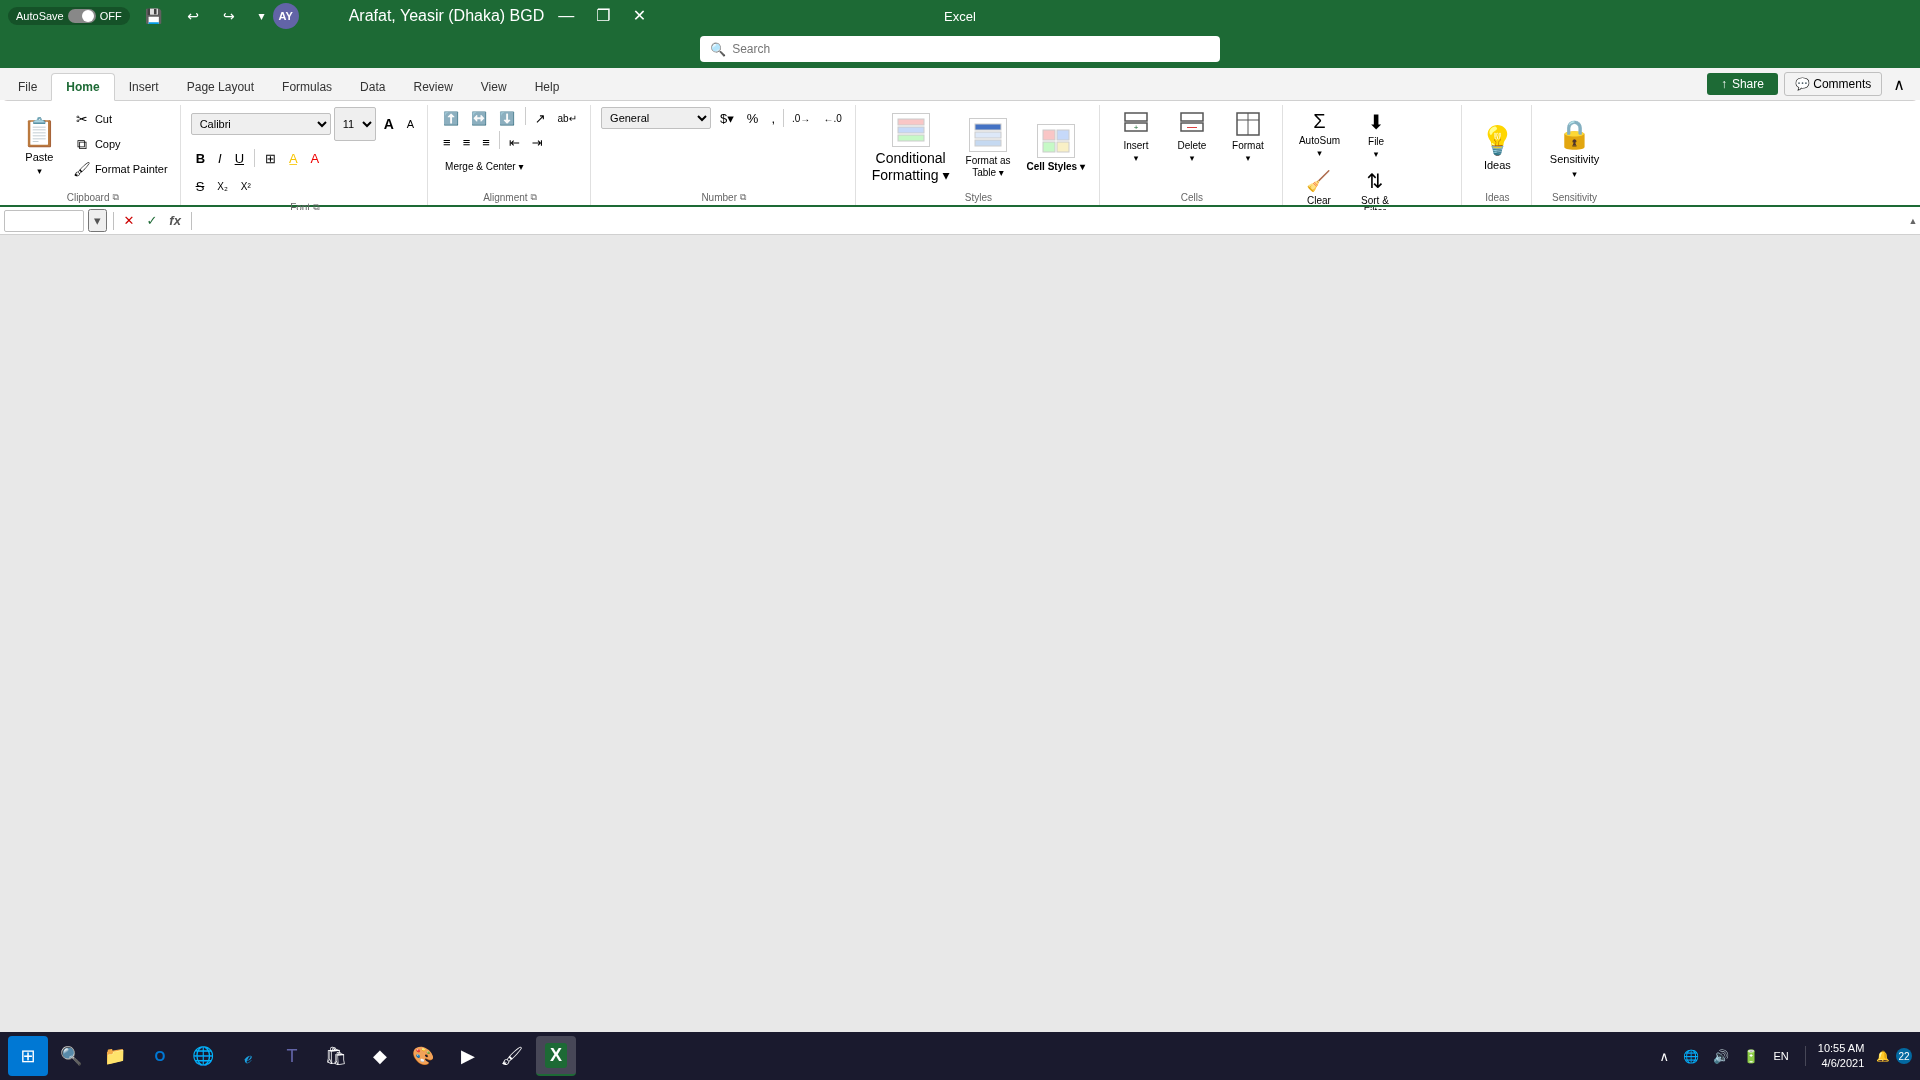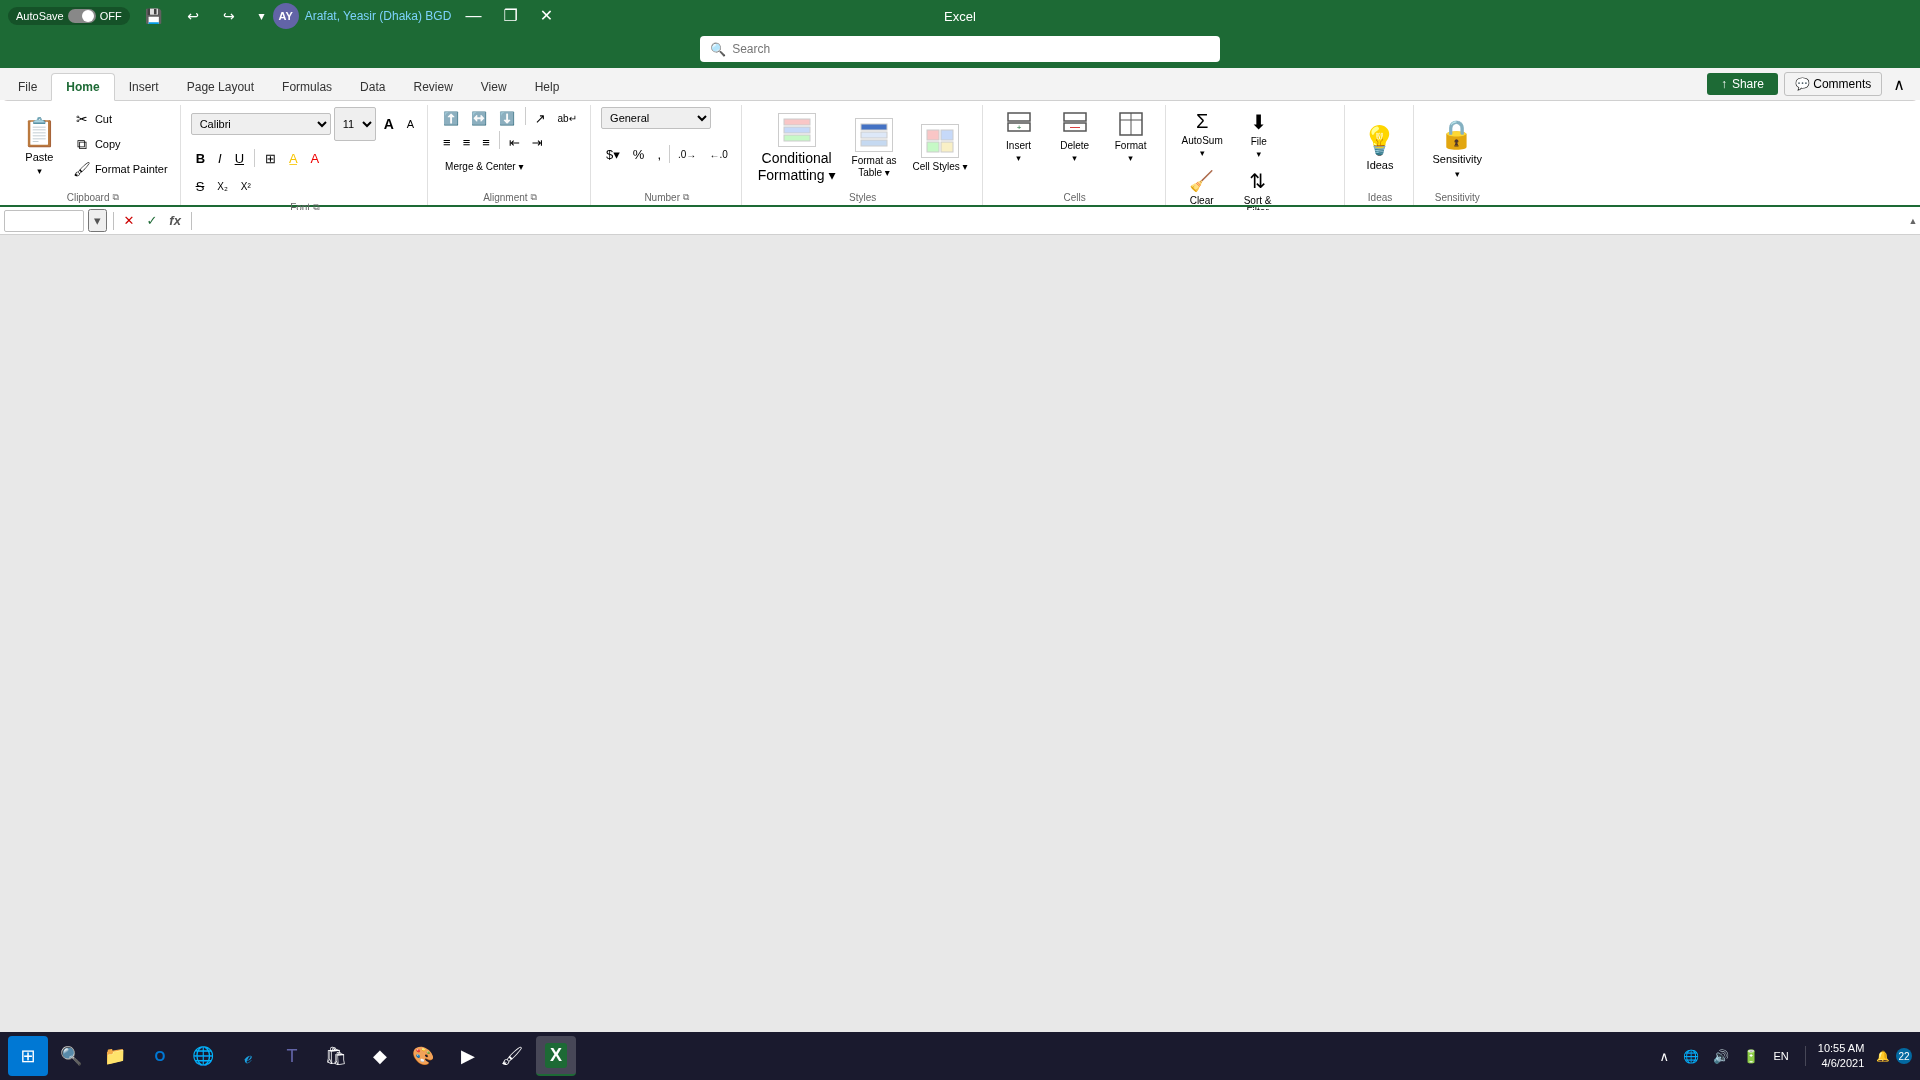--- a/index.html
+++ b/index.html
@@ -209,21 +209,21 @@
         <button class="win-btn" style="font-size:12px;">▾</button>
       </div>
 
       <div class="title-bar-title">Excel</div>
 
       <div class="title-bar-right">
         <div class="title-user">
           <div class="user-avatar">
             <span>AY</span>
           </div>
-          <span style="color:#7dd3fc;font-size:12px;">Arafat, Yeasir (Dhaka) BGD</span>
+          <span style="color:#ffffff;font-size:16px;margin-left:44px;">Arafat, Yeasir (Dhaka) BGD</span>
         </div>
         <button class="win-btn">—</button>
         <button class="win-btn">❐</button>
         <button class="win-btn close">✕</button>
       </div>
     </div>
 
     <div class="search-bar-area">
       <div class="search-bar">
         <span class="search-icon-svg">🔍</span>
@@ -352,21 +352,21 @@
             </button>
           </div>
         </div>
         <div class="ribbon-group-label">
           <span>Alignment</span>
           <span class="expand-icon group-expand">⧉</span>
         </div>
       </div>
 
       <div class="ribbon-group">
-        <div class="ribbon-group-content" style="flex-direction:column;gap:14px;">
+        <div class="ribbon-group-content" style="gap:4px;">
           <div>
             <select class="num-select">
               <option>General</option>
             </select>
           </div>
           <div class="font-row">
             <button class="icon-btn">$▾</button>
             <button class="icon-btn">%</button>
             <button class="icon-btn">,</button>
             <span style="width:1px;background:#ccc;height:18px;"></span>
@@ -407,21 +407,21 @@
 
           <div class="style-big">
             <div class="style-icon-block">
               <svg width="30" height="26" viewBox="0 0 30 26">
                 <rect x="2" y="2" width="12" height="10" fill="#f9c6c6" stroke="#ccc"></rect>
                 <rect x="16" y="2" width="12" height="10" fill="#c6d9f9" stroke="#ccc"></rect>
                 <rect x="2" y="14" width="12" height="10" fill="#c6f9c6" stroke="#ccc"></rect>
                 <rect x="16" y="14" width="12" height="10" fill="#f9f0c6" stroke="#ccc"></rect>
               </svg>
             </div>
-            <span style="font-size:10px;text-align:left;line-height:1.2;">Cell Styles ▾</span>
+            <span style="font-size:10px;text-align:left;line-height:1.2;font-weight:bold;">Cell Styles ▾</span>
           </div>
         </div>
         <div class="ribbon-group-label">
           <span>Styles</span>
         </div>
       </div>
 
       <div class="ribbon-group">
         <div class="ribbon-group-content" style="gap:4px;">
           <div class="cond-fmt-btn">

